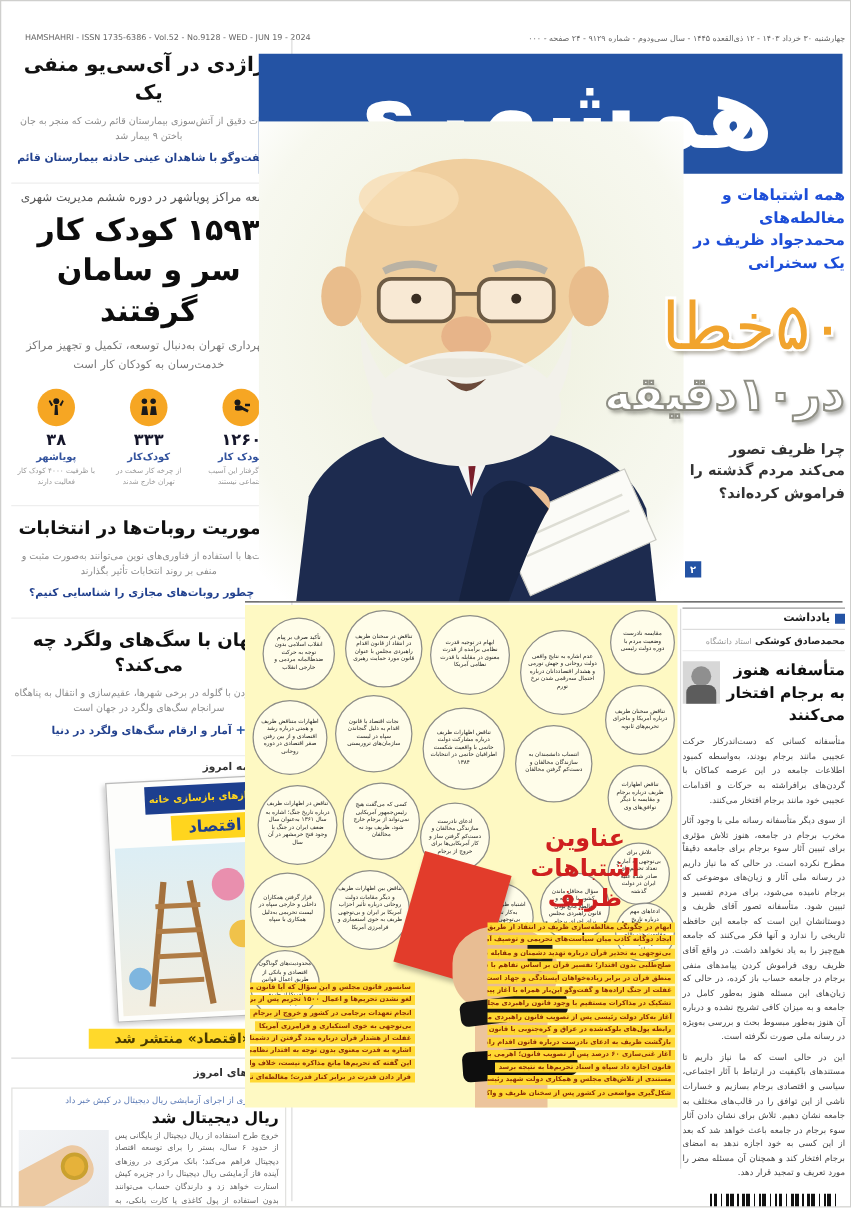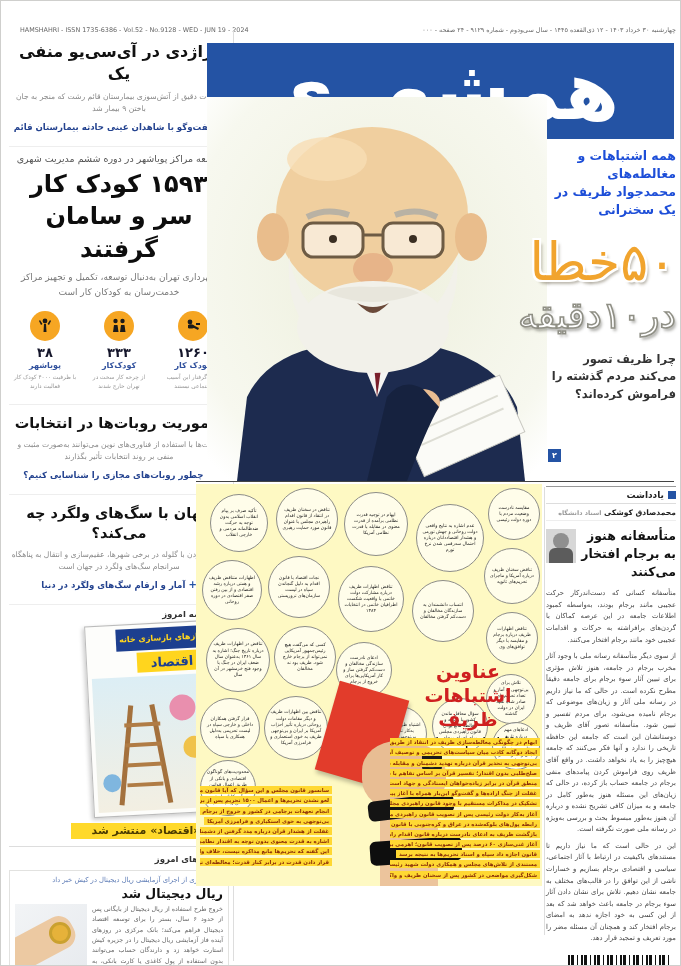--- a/index.html
+++ b/index.html
@@ -13,21 +13,21 @@
   .masthead{position:absolute;top:42px;left:206px;width:467px;height:96px;background:#2453a4;color:#fff;
     display:flex;align-items:center;justify-content:center;z-index:1;}
   .masthead .logo{font-size:78px;font-weight:bold;line-height:90px;letter-spacing:-3px;transform:scaleY(1.05);}
   
   .cartoon{position:absolute;top:96px;left:206px;width:340px;height:384px;z-index:2;}
   
   .lead{position:absolute;top:146px;left:545px;width:130px;z-index:3;text-align:right;}
   .lead .kick{font-size:12.5px;font-weight:bold;color:#1d4ed8;line-height:1.45;}
   .lead .h1{margin-top:14px;font-size:52px;font-weight:normal;color:#f1a42e;white-space:nowrap;line-height:1.1;
     text-shadow:-2px -2px 0 #fff,2px -2px 0 #fff,-2px 2px 0 #fff,2px 2px 0 #fff,3px 4px 3px rgba(60,50,20,.35);}
-  .lead .h2{margin-top:4px;font-size:37px;font-weight:normal;color:#fff;white-space:nowrap;line-height:1.15;
+  .lead .h2{margin-top:4px;font-size:37px;font-weight:bold;color:#fff;white-space:nowrap;line-height:1.15;
     -webkit-text-stroke:1.6px #8f8f85;text-shadow:2px 3px 3px rgba(80,80,70,.45);}
   .lead .sub{margin-top:14px;font-size:11.5px;font-weight:600;color:#333;line-height:1.5;}
   .pagebox{display:inline-block;background:#2453a4;color:#fff;font-size:8px;line-height:13px;width:13px;height:13px;text-align:center;font-weight:bold;}
   .lead .pagebox{position:absolute;left:2px;top:302px;}
   
   .vrule1{position:absolute;left:232px;top:30px;width:1px;height:930px;background:#ddd;}
   .vrule2{position:absolute;left:543px;top:486px;width:1px;height:448px;background:#ddd;}
   .hrule-mid{position:absolute;left:195px;top:480px;width:478px;height:1px;background:#444;}
   
   .leftcol{position:absolute;left:8px;top:26px;width:220px;}
@@ -99,21 +99,21 @@
   .whistle{position:absolute;left:118px;top:62px;width:20px;height:26px;background:#1c1c1c;border-radius:4px 4px 10px 10px;}
   .whistle:after{content:"";position:absolute;left:5px;top:8px;width:9px;height:9px;border-radius:50%;background:#3c3c3c;}
   .strap1{position:absolute;left:64px;top:108px;width:86px;height:20px;background:#141414;border-radius:6px;transform:rotate(-7deg);}
   .strap2{position:absolute;left:66px;top:150px;width:92px;height:24px;background:#0e0e0e;border-radius:6px;transform:rotate(-4deg);}
   
   .note{position:absolute;left:545px;top:485px;width:130px;text-align:right;}
   .note .head{border-top:1px solid #999;border-bottom:1px solid #ddd;padding:3px 0;display:flex;align-items:center;gap:4px;justify-content:flex-start;}
   .note .head .sq{width:8px;height:8px;background:#2453a4;}
   .note .head .tx{font-size:9px;font-weight:bold;color:#222;}
   .note .author{font-size:7.6px;font-weight:bold;color:#222;margin-top:4px;border-bottom:1px solid #eee;padding-bottom:3px;}
-  .note .author small{font-weight:bold;color:#999;font-size:6.4px;}
+  .note .author small{font-weight:normal;color:#999;font-size:6.4px;}
   .note .titlewrap{margin-top:6px;overflow:hidden;}
   .portrait{float:left;width:30px;height:34px;background:#d7d7d5;margin:2px 4px 2px 0;position:relative;filter:grayscale(1);}
   .portrait .ph{position:absolute;left:7px;top:4px;width:16px;height:16px;border-radius:50%;background:#8f8f8d;}
   .portrait .pb{position:absolute;left:3px;top:19px;width:24px;height:15px;border-radius:6px 6px 0 0;background:#5c5c5a;}
   .note .t{font-size:12.5px;font-weight:bold;color:#111;line-height:1.45;}
   .note .body{font-size:6.8px;color:#444;line-height:1.7;text-align:justify;margin-top:7px;}
   .note .body p{margin:0 0 5px 0;}
   .bc-right{width:104px;height:38px;margin:10px 4px 0 auto;background:repeating-linear-gradient(90deg,#111 0 2px,#fff 2px 3px,#111 3px 6px,#fff 6px 9px,#111 9px 10px,#fff 10px 13px);}
 </style>
 </head>

